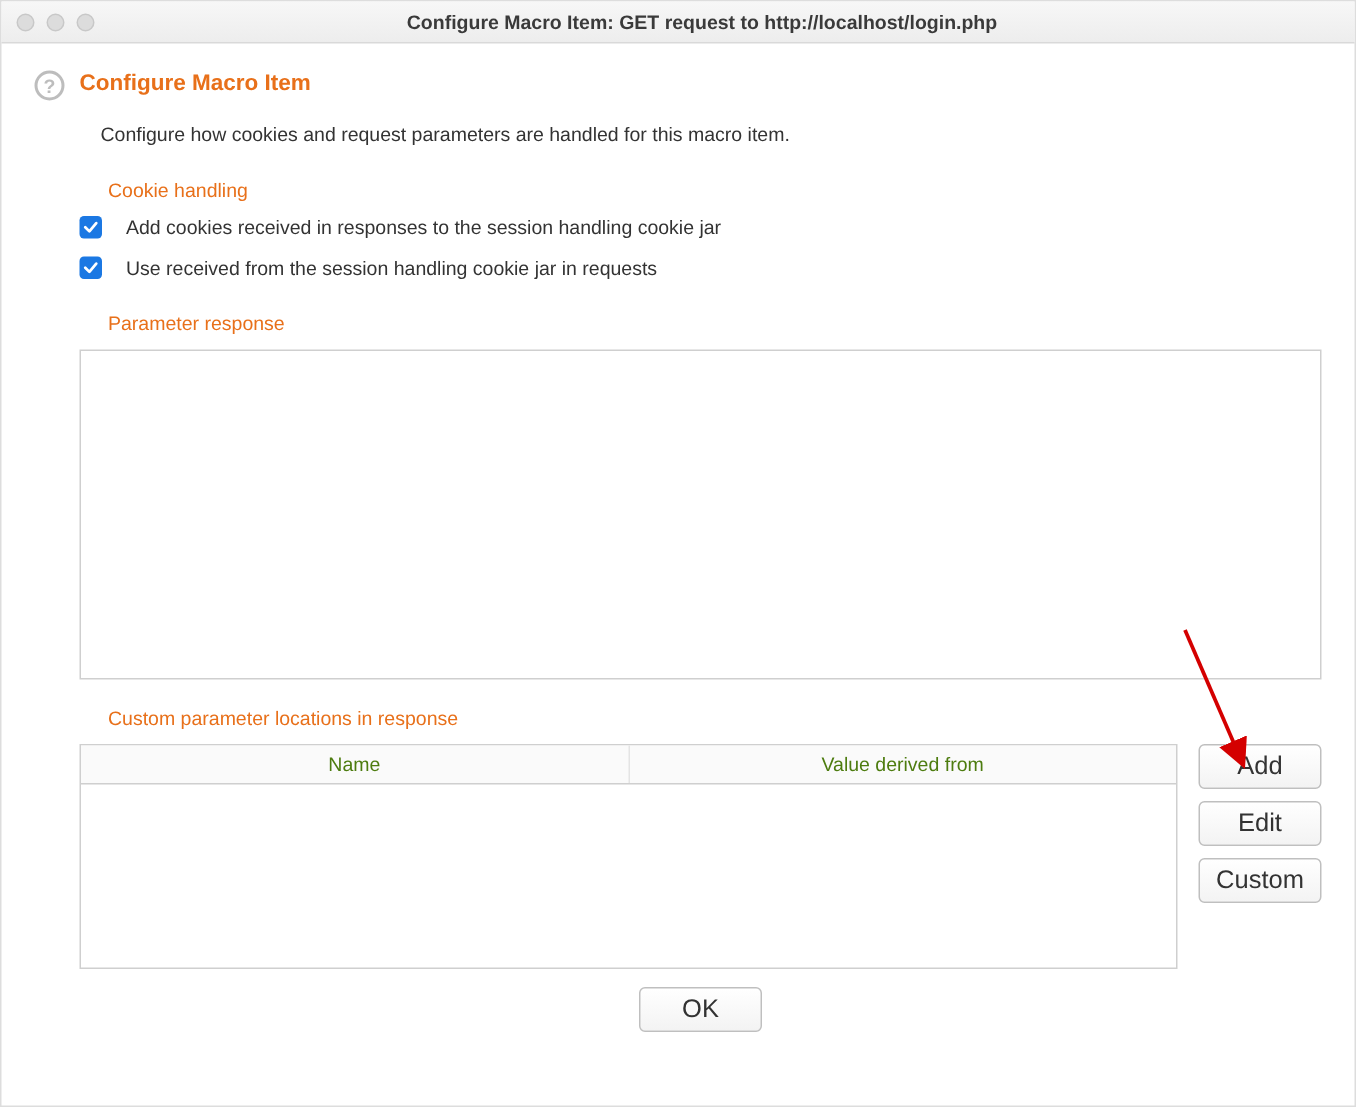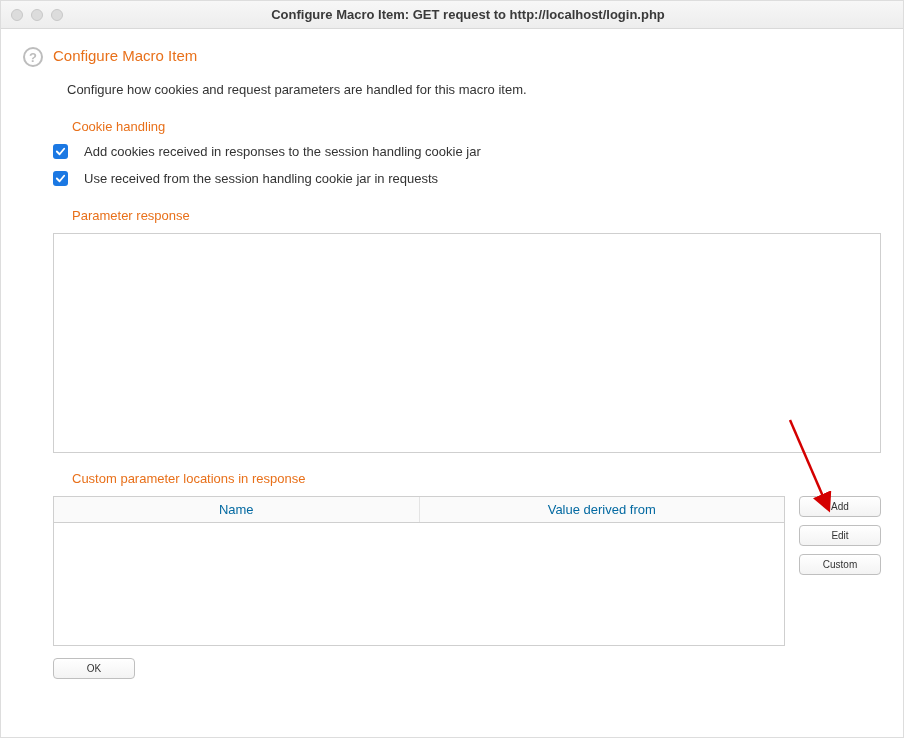--- a/index.html
+++ b/index.html
@@ -84,21 +84,21 @@
       margin-top: 0px;
     }
     .main-col {
       flex: 1;
       display: flex;
       flex-direction: column;
     }
     .main-title {
       color: #e8701a;
       font-size: 15px;
-      font-weight: 400;
+      font-weight: 700;
       margin-bottom: 10px;
     }
     .desc {
       color: #333;
       margin-bottom: 22px;
       margin-left: 14px;
     }
     .section-label {
       color: #e8701a;
       font-size: 13px;
@@ -146,46 +146,46 @@
     .tbl-head {
       display: flex;
       border-bottom: 1px solid #cfcfcf;
       background: #fafafa;
     }
     .tbl-head > div {
       flex: 1;
       text-align: center;
       padding: 5px 0;
       font-size: 13px;
-      color: #0369a1;
+      color: #4d7c0f;
       border-right: 1px solid #e4e4e4;
     }
     .tbl-head > div:last-child {
       border-right: none;
     }
     .btn-col {
       display: flex;
       flex-direction: column;
       gap: 8px;
       width: 82px;
     }
     .btn {
       border: 1px solid #bfbfbf;
       border-radius: 4px;
       background: linear-gradient(#ffffff, #f3f3f3);
-      font-size: 10px;
+      font-size: 17px;
       color: #333;
       padding: 4px 0;
       text-align: center;
       cursor: pointer;
       user-select: none;
     }
     .footer {
       display: flex;
-      justify-content: flex-start;
+      justify-content: center;
       margin-top: 12px;
     }
     .ok-btn {
       width: 82px;
     }
     .padded-left {
       margin-left: 30px;
     }
     .arrow-svg {
       position: absolute;

